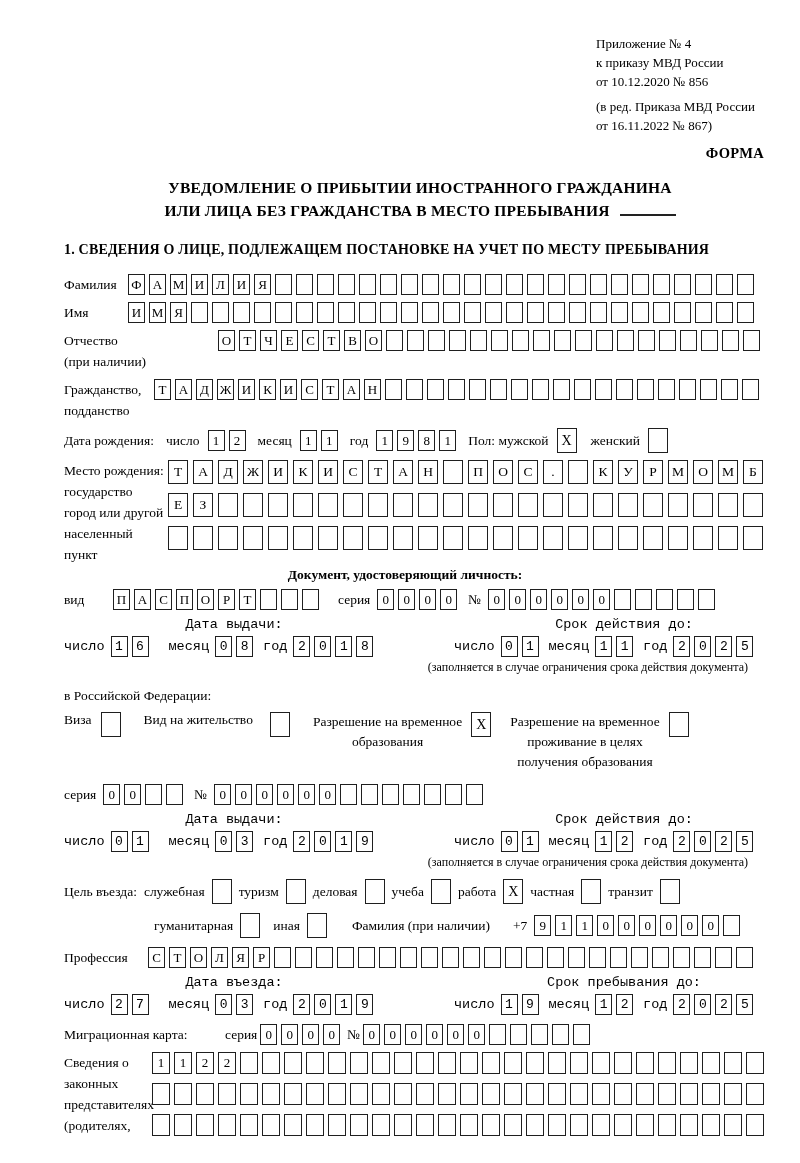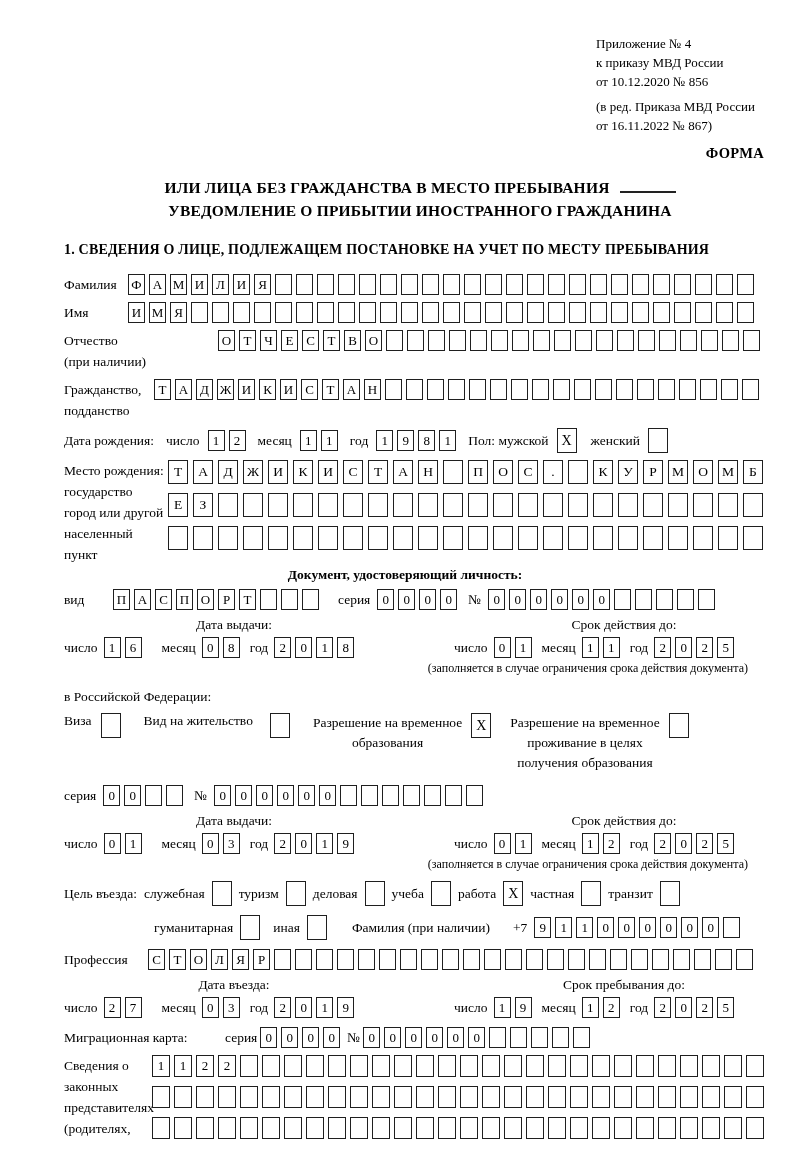--- a/index.html
+++ b/index.html
@@ -24,21 +24,21 @@
     font-size:13px;flex:none;background:#fff;
   }
   .wide .cell{width:20px;height:24px;margin-right:5px;font-size:13.5px;}
   .reps .cell{width:18px;height:22px;margin-right:4px;}
   .cb{
     width:20px;height:25px;box-sizing:border-box;border:1.6px solid #1f1f1f;
     display:inline-flex;align-items:center;justify-content:center;font-size:14px;flex:none;background:#fff;
   }
   .lblblock{font-size:13.5px;line-height:21px;flex:none;}
   .doc-head{text-align:center;font-weight:bold;font-size:13.5px;margin:2px 30px 6px 0;}
-  .dates{display:flex;margin-bottom:2px;}
+  .dates{display:flex;margin-bottom:2px;font-family:Liberation Mono, monospace;}
   .dcol{width:340px;flex:none;}
   .dcol.right{margin-left:50px;}
   .dc-head{text-align:center;font-size:13.5px;margin-bottom:4px;}
   .dc-line{display:flex;align-items:center;gap:6px;}
   .note{font-size:12px;text-align:right;padding-right:28px;margin:3px 0 9px 0;}
   .intro{font-size:13.5px;line-height:24px;margin-bottom:2px;}
   .permrow{display:flex;align-items:flex-start;margin:4px 0 12px 0;font-size:13.5px;gap:9px;}
   .permrow .center{text-align:center;line-height:20px;}
   .pairs{display:flex;align-items:center;gap:7px;font-size:13.5px;}
   .stack3{display:flex;align-items:flex-start;}
@@ -53,24 +53,24 @@
     <div>Приложение № 4</div>
     <div>к приказу МВД России</div>
     <div>от 10.12.2020 № 856</div>
     <div class="grp2">(в ред. Приказа МВД России</div>
     <div>от 16.11.2022 № 867)</div>
   </div>
 
   <div class="forma">ФОРМА</div>
 
   <div class="title">
+    <div>УВЕДОМЛЕНИЕ О ПРИБЫТИИ ИНОСТРАННОГО ГРАЖДАНИНА</div>
     <div>
       <span>ИЛИ ЛИЦА БЕЗ ГРАЖДАНСТВА В МЕСТО ПРЕБЫВАНИЯ</span><span class="blankline"></span>
     </div>
-    <div>УВЕДОМЛЕНИЕ О ПРИБЫТИИ ИНОСТРАННОГО ГРАЖДАНИНА</div>
   </div>
 
   <div class="sec-head">1. СВЕДЕНИЯ О ЛИЦЕ, ПОДЛЕЖАЩЕМ ПОСТАНОВКЕ НА УЧЕТ ПО МЕСТУ ПРЕБЫВАНИЯ</div>
 
   <div class="row">
     <span class="lbl" style="width:64px">Фамилия</span>
     <span class="cells">
         <span class="cell">Ф</span>
         <span class="cell">А</span>
         <span class="cell">М</span>

